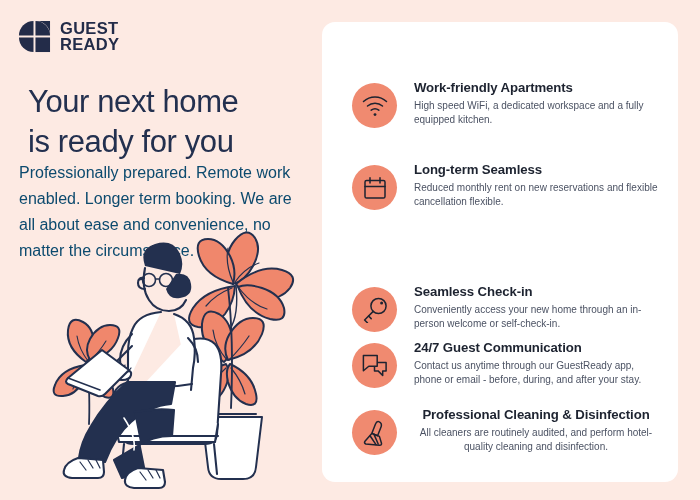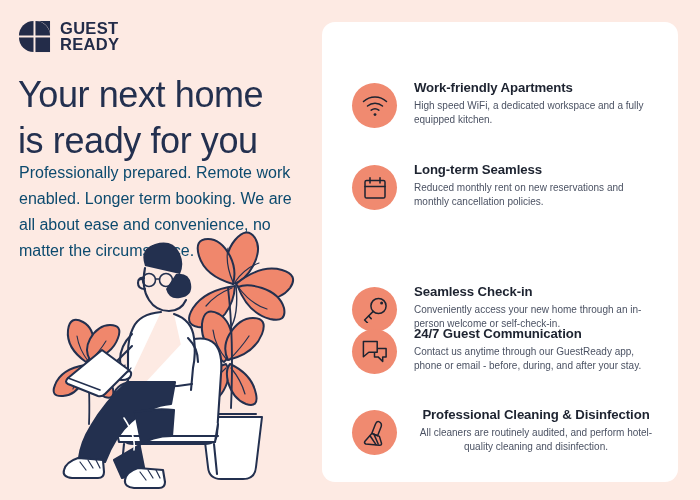--- a/index.html
+++ b/index.html
@@ -51,22 +51,22 @@
     color: #232c49;
     text-transform: uppercase;
   }
   .brand-name span { display: block; }
 
   .headline {
     position: absolute;
     left: 18px;
     top: 72px;
     width: 300px;
-    margin: 0;
-    font-size: 36px;
+    margin: 10px;
+    font-size: 31px;
     font-weight: normal;
     line-height: 1.28;
     letter-spacing: -0.4px;
     color: #23304f;
   }
   .headline .ln { display: block; white-space: nowrap; }
 
   .subcopy {
     position: absolute;
     left: 19px;
@@ -144,21 +144,21 @@
     margin: 0;
     font-size: 10px;
     line-height: 1.42;
     color: #4b5263;
   }
 
   
   .feature.f0 { top: 58px; }
   .feature.f1 { top: 140px; }
   .feature.f2 { top: 222px; margin-top: 40px; }
-  .feature.f3 { top: 304px; }
+  .feature.f3 { top: 318px; }
   .feature.f4 { top: 385px; text-align: center; }
 </style>
 </head>
 <body>
 
 <div class="page">
 
   <div class="left-col">
 
     <div class="brand">
@@ -292,21 +292,21 @@
           <svg width="24" height="24" viewBox="0 0 24 24">
             <g fill="none" stroke="#1d2330" stroke-width="1.5" stroke-linecap="round" stroke-linejoin="round">
               <rect x="2" y="4.5" width="20" height="17.5" rx="1.6"></rect>
               <path d="M2 10.5 h20"></path>
               <path d="M7 1.8 v5.2 M17 1.8 v5.2"></path>
             </g>
           </svg>
         </div>
         <div class="feature-text">
           <h3 class="feature-title">Long-term Seamless</h3>
-          <p class="feature-desc">Reduced monthly rent on new reservations and monthly cancellation policies.</p>
+          <p class="feature-desc">Reduced monthly rent on new reservations and flexible cancellation flexible.</p>
         </div>
       </li>
 
       <li class="feature f2">
         <div class="feature-icon">
           <svg width="26" height="26" viewBox="0 0 26 26">
             <g fill="none" stroke="#1d2330" stroke-width="1.5" stroke-linecap="round" stroke-linejoin="round">
               <circle cx="16.5" cy="9" r="7.6"></circle>
               <path d="M11.2 14.4 L2.6 23 l2.8 2.8"></path>
               <path d="M6.6 19 l2.6 2.6"></path>

